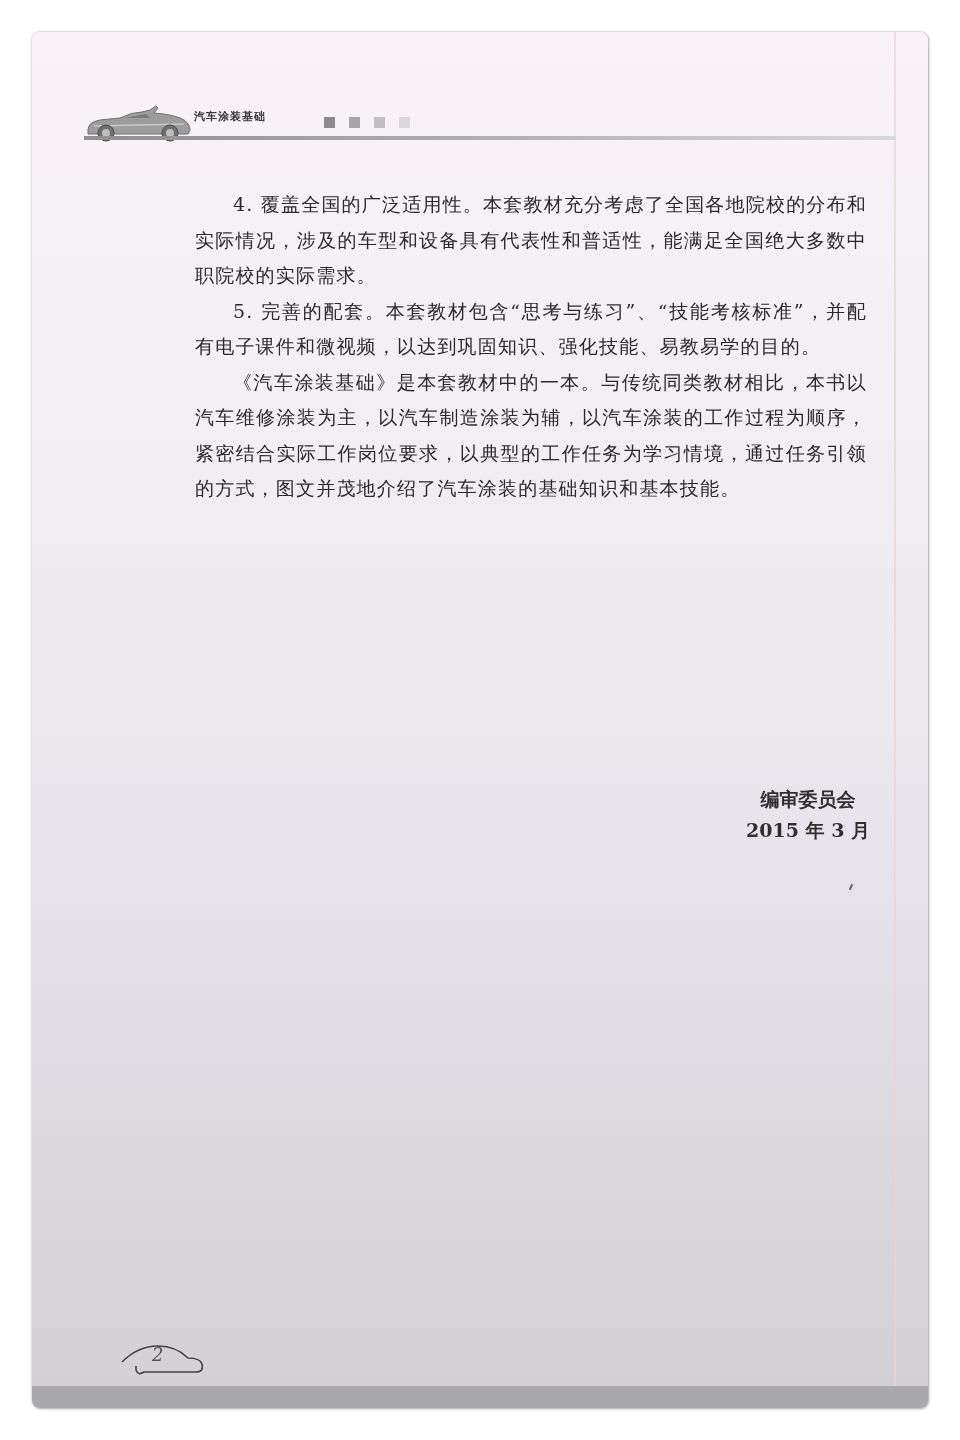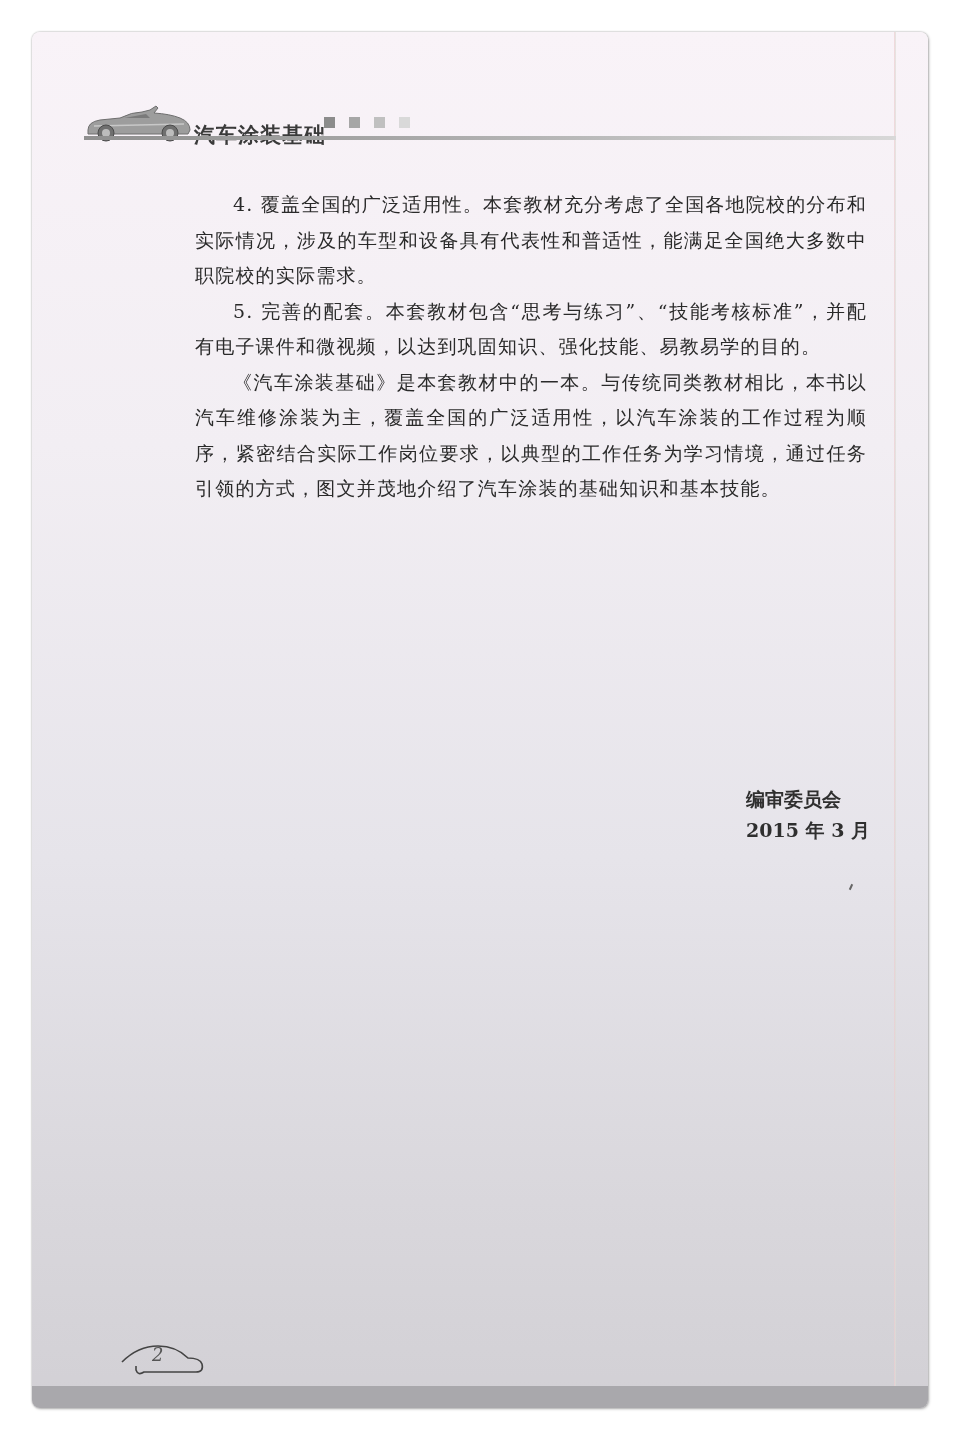--- a/index.html
+++ b/index.html
@@ -18,38 +18,38 @@
     }
     .page-edge {
       position: absolute; top: 0; bottom: 0; left: 862px; width: 2px;
       background: linear-gradient(to right, #f2c9cf, #d8e2d8);
       opacity: 0.7;
     }
     
     .header { position: absolute; left: 84px; top: 100px; width: 820px; height: 44px; }
     .header-car { position: absolute; left: 0; top: 0; width: 110px; height: 42px; }
     .header-title {
-      position: absolute; left: 110px; top: 21px;
+      position: absolute; left: 110px; top: 9px;
       font-family: "DejaVu Sans", "Liberation Sans", sans-serif;
-      font-weight: bold; font-size: 21px; color: #3a3a3a; letter-spacing: 1px;
+      font-weight: bold; font-size: 11px; color: #3a3a3a; letter-spacing: 1px;
     }
     .header-squares { position: absolute; left: 240px; top: 17px; display: flex; gap: 14px; }
     .header-squares span { display: block; width: 11px; height: 11px; }
     .header-rule {
       position: absolute; left: 0; top: 36px; width: 812px; height: 4px;
       background: linear-gradient(to right, #8f8f8f 0%, #a8a8a8 40%, #d8d8d8 100%);
     }
     
     .content { position: absolute; left: 163px; top: 154px; width: 680px; }
     .para {
       font-size: 19px; line-height: 35.5px; color: #2a2a2a;
       text-indent: 2em; margin: 0; text-align: justify; letter-spacing: 1.2px;
     }
     .signature {
-      position: absolute; right: 58px; top: 752px; text-align: left;
+      position: absolute; right: 58px; top: 752px; text-align: center;
       font-size: 19px; line-height: 31px; color: #2f2f2f; font-weight: bold;
     }
     
     .footer-car { position: absolute; left: 86px; top: 1308px; width: 90px; height: 40px; }
     .footer-num {
       position: absolute; left: 120px; top: 1312px;
       font-family: "DejaVu Serif", serif; font-style: italic;
       font-size: 18px; color: #555;
     }
     .pen-mark { position: absolute; left: 818px; top: 852px; width: 2px; height: 6px;
@@ -77,21 +77,21 @@
       <span style="background:#a6a6a6"></span>
       <span style="background:#c0c0c0"></span>
       <span style="background:#d9d9d9"></span>
     </div>
     <div class="header-rule"></div>
   </div>
 
   <div class="content" style="left:163px; top:155px; width:672px;">
     <p class="para">4. 覆盖全国的广泛适用性。本套教材充分考虑了全国各地院校的分布和实际情况，涉及的车型和设备具有代表性和普适性，能满足全国绝大多数中职院校的实际需求。</p>
     <p class="para">5. 完善的配套。本套教材包含“思考与练习”、“技能考核标准”，并配有电子课件和微视频，以达到巩固知识、强化技能、易教易学的目的。</p>
-    <p class="para">《汽车涂装基础》是本套教材中的一本。与传统同类教材相比，本书以汽车维修涂装为主，覆盖全国的广泛适用性，以汽车涂装的工作过程为顺序，紧密结合实际工作岗位要求，以典型的工作任务为学习情境，通过任务引领的方式，图文并茂地介绍了汽车涂装的基础知识和基本技能。</p>
+    <p class="para">《汽车涂装基础》是本套教材中的一本。与传统同类教材相比，本书以汽车维修涂装为主，以汽车制造涂装为辅，以汽车涂装的工作过程为顺序，紧密结合实际工作岗位要求，以典型的工作任务为学习情境，通过任务引领的方式，图文并茂地介绍了汽车涂装的基础知识和基本技能。</p>
   </div>
 
   <div class="signature">
     <div>编审委员会</div>
     <div>2015 年 3 月</div>
   </div>
 
   <div class="pen-mark"></div>
 
   <svg class="footer-car" viewBox="0 0 90 40">

